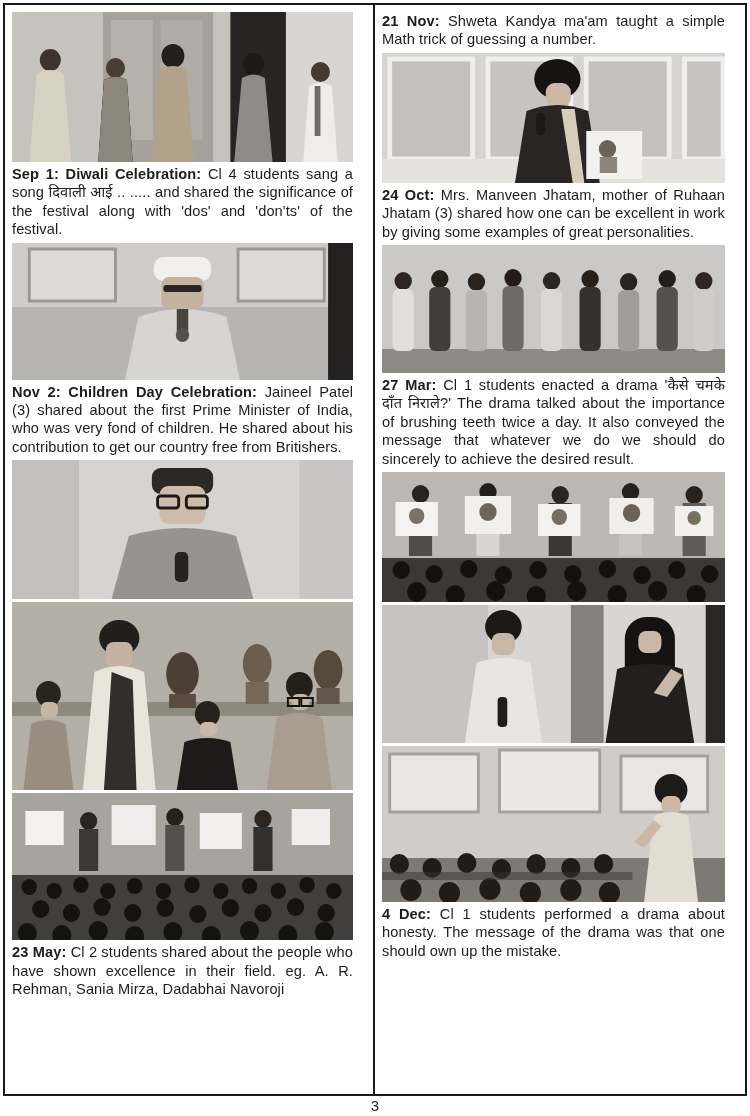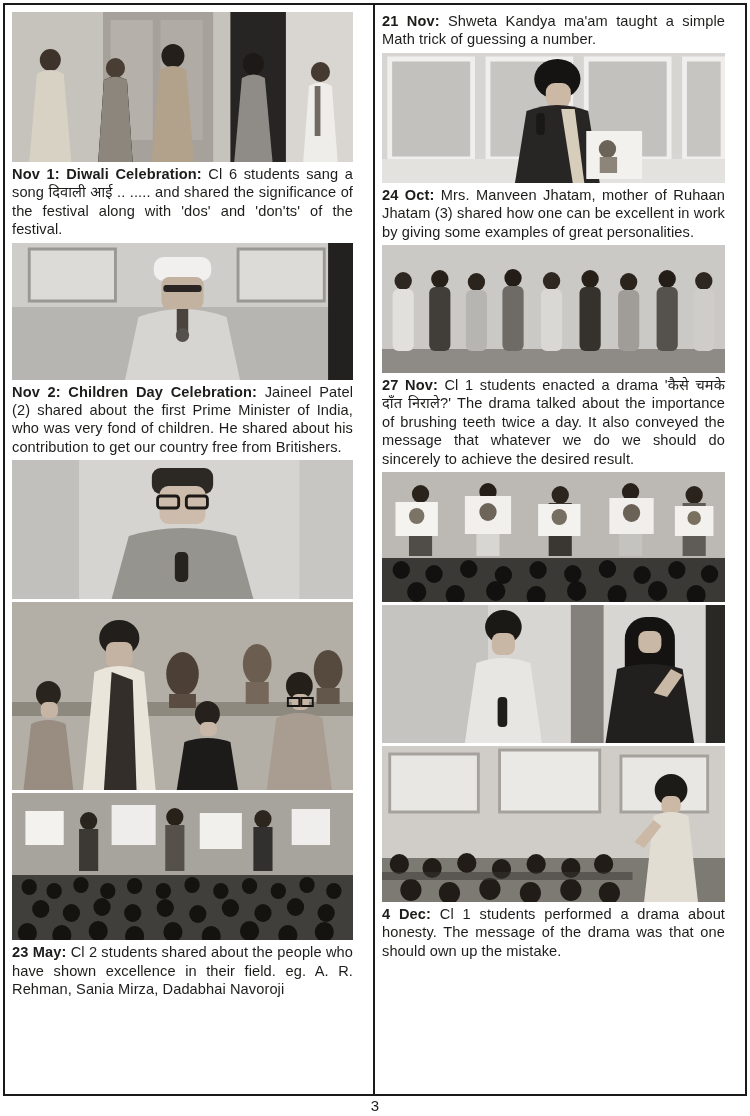--- a/index.html
+++ b/index.html
@@ -78,41 +78,41 @@
           <path d="M146 150 L154 58 Q168 50 182 58 L190 150 Z" fill="#b3a28b"></path>
           <circle cx="252" cy="52" r="11" fill="#1c1916"></circle>
           <path d="M232 150 L240 66 Q252 59 264 66 L272 150 Z" fill="#8f8c88"></path>
           <circle cx="322" cy="60" r="10" fill="#463a30"></circle>
           <path d="M304 150 L310 74 Q322 67 334 74 L340 150 Z" fill="#efedea"></path>
           <rect x="316" y="74" width="6" height="50" fill="#6f6a64"></rect>
         </svg>
       </div>
 
       <div class="caption">
-        <b>Nov 1: Diwali Celebration:</b><span> Cl 6  students sang a song दिवाली आई .. ..... and shared the significance of the festival along with 'dos' and 'don'ts' of the festival.</span>
+        <b>Sep 1: Diwali Celebration:</b><span> Cl 4  students sang a song दिवाली आई .. ..... and shared the significance of the festival along with 'dos' and 'don'ts' of the festival.</span>
       </div>
 
       <div class="photo h137" aria-label="Boy wearing white Nehru cap speaking on microphone">
         <svg viewBox="0 0 356 137" preserveAspectRatio="none">
           <rect width="356" height="137" fill="#b7b5b2"></rect>
           <rect x="0" y="0" width="356" height="64" fill="#cfcdca"></rect>
           <rect x="18" y="6" width="90" height="52" fill="#dddbd8" stroke="#9a9894" stroke-width="3"></rect>
           <rect x="236" y="6" width="90" height="52" fill="#dddbd8" stroke="#9a9894" stroke-width="3"></rect>
           <rect x="330" y="0" width="26" height="137" fill="#232120"></rect>
           <rect x="148" y="14" width="60" height="24" rx="10" fill="#f1f0ee"></rect>
           <rect x="156" y="34" width="44" height="32" rx="8" fill="#c3b2a0"></rect>
           <rect x="158" y="42" width="40" height="7" rx="3" fill="#2a2522"></rect>
           <path d="M118 137 L132 74 Q178 58 224 74 L238 137 Z" fill="#d7d5d1"></path>
           <rect x="172" y="66" width="12" height="22" fill="#4b443e"></rect>
           <circle cx="178" cy="92" r="7" fill="#55504b"></circle>
         </svg>
       </div>
 
       <div class="caption">
-        <b>Nov 2: Children Day Celebration:</b><span> Jaineel Patel (2) shared about the first Prime Minister of India, who was very fond of children. He shared about his contribution to get our country free from Britishers.</span>
+        <b>Nov 2: Children Day Celebration:</b><span> Jaineel Patel (3) shared about the first Prime Minister of India, who was very fond of children. He shared about his contribution to get our country free from Britishers.</span>
       </div>
 
       <div class="photo h139" aria-label="Boy with glasses speaking on microphone">
         <svg viewBox="0 0 356 139" preserveAspectRatio="none">
           <rect width="356" height="139" fill="#d6d4d1"></rect>
           <rect x="0" y="0" width="70" height="139" fill="#c2c0bd"></rect>
           <rect x="300" y="0" width="56" height="139" fill="#c8c6c3"></rect>
           <rect x="146" y="8" width="64" height="26" rx="9" fill="#2c2824"></rect>
           <rect x="154" y="26" width="48" height="38" rx="9" fill="#cdbcab"></rect>
           <rect x="152" y="36" width="22" height="12" rx="3" fill="none" stroke="#1c1916" stroke-width="3"></rect>
@@ -259,21 +259,21 @@
               <rect x="245" y="45" width="22" height="61" rx="6" fill="#a09d98"></rect>
             <circle cx="296" cy="34" r="9" fill="#241d17"></circle>
               <rect x="285" y="42" width="22" height="64" rx="6" fill="#55524d"></rect>
             <circle cx="334" cy="36" r="9" fill="#2e2620"></circle>
               <rect x="323" y="44" width="22" height="62" rx="6" fill="#cfcdc9"></rect>
           </g>
         </svg>
       </div>
 
       <div class="caption">
-        <b>27 Nov:</b><span> Cl 1 students enacted a drama 'कैसे चमके दाँत निराले?'  The drama talked about the importance of brushing teeth twice a day. It also conveyed the message that whatever we do we should do sincerely to achieve the desired result.</span>
+        <b>27 Mar:</b><span> Cl 1 students enacted a drama 'कैसे चमके दाँत निराले?'  The drama talked about the importance of brushing teeth twice a day. It also conveyed the message that whatever we do we should do sincerely to achieve the desired result.</span>
       </div>
 
       <div class="photo h130" aria-label="Students holding posters of sport personalities before audience">
         <svg viewBox="0 0 356 130" preserveAspectRatio="none">
           <rect width="356" height="130" fill="#bcb9b4"></rect>
           <g>
             <circle cx="40" cy="22" r="9" fill="#2a231c"></circle>
               <rect x="28" y="30" width="24" height="54" fill="#504d48"></rect>
             <circle cx="110" cy="20" r="9" fill="#251e18"></circle>
               <rect x="98" y="28" width="24" height="56" fill="#d8d6d2"></rect>

